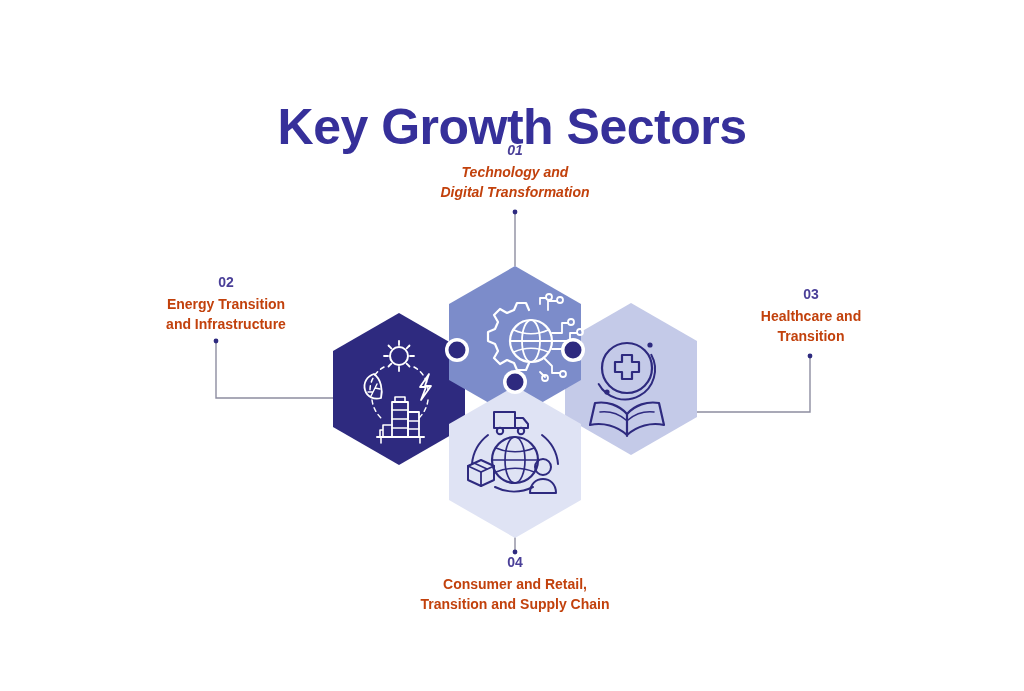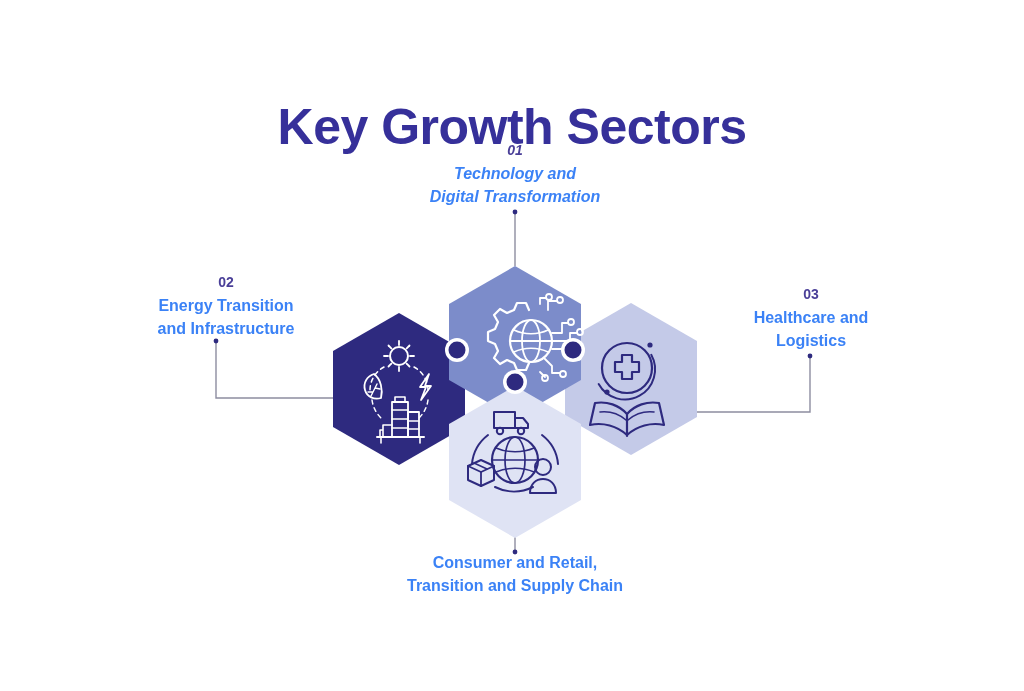--- a/index.html
+++ b/index.html
@@ -50,23 +50,23 @@
     text-align: center;
   }
   .callout .num {
     font-size: 14px;
     font-weight: 700;
     color: #4a3f98;
     line-height: 1.5;
     margin-bottom: 2px;
   }
   .callout .desc {
-    font-size: 16px;
+    font-size: 14px;
     font-weight: 700;
-    color: #3b82f6;
+    color: #c2410c;
     line-height: 1.42;
     white-space: pre-line;
   }
 
   #callout-01 { left: 386px; top: 140px; width: 258px; font-style: italic; }
   #callout-02 { left: 118px; top: 272px; width: 216px; }
   #callout-03 { left: 706px; top: 284px; width: 210px; }
   #callout-04 { left: 386px; top: 552px; width: 258px; }
 
   
@@ -250,21 +250,22 @@
 
   <div class="callout" id="callout-02">
     <div class="num">02</div>
     <div class="desc">Energy Transition
 and Infrastructure</div>
   </div>
 
   <div class="callout" id="callout-03">
     <div class="num">03</div>
     <div class="desc">Healthcare and
-Logistics</div>
+Transition</div>
   </div>
 
   <div class="callout" id="callout-04">
+    <div class="num">04</div>
     <div class="desc">Consumer and Retail,
 Transition and Supply Chain</div>
   </div>
 
 </div>
 
 </body></html>

